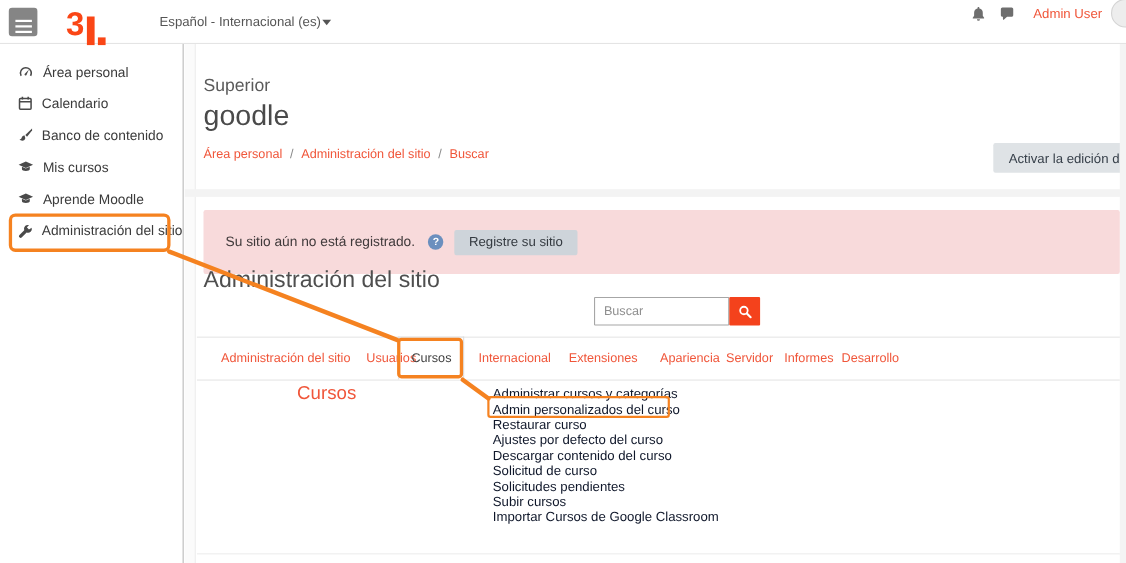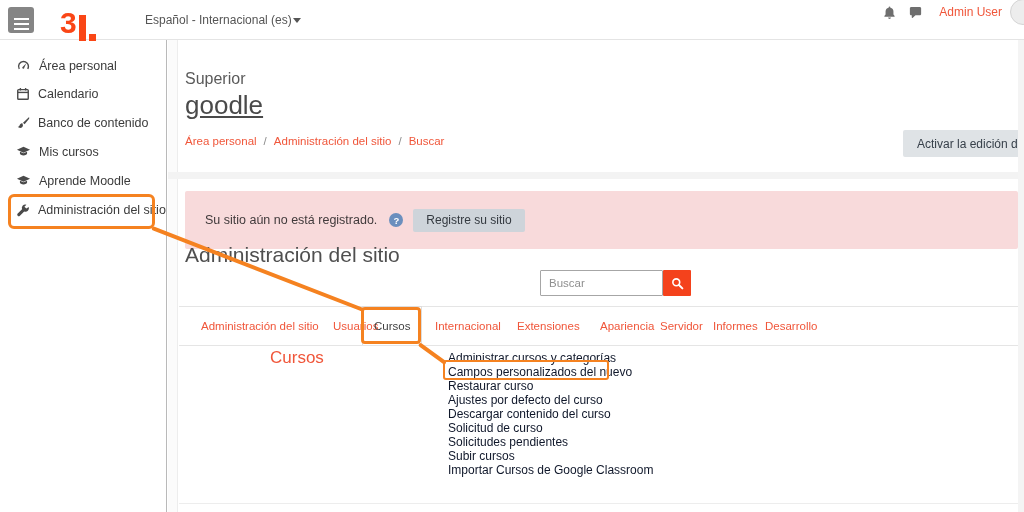--- a/index.html
+++ b/index.html
@@ -24,21 +24,21 @@
 
   
   .sidebar { position:absolute; left:0; top:40px; width:167px; height:472px; background:#fff; border-right:1px solid #b9b9b9; z-index:2; }
   .gutter { position:absolute; left:168px; top:40px; width:10px; height:472px; background:#fbfbfb; border-right:1px solid #ededed; }
   .side-item { position:absolute; left:16px; display:flex; align-items:center; gap:8px; font-size:12.5px; color:#3b3b3b; cursor:pointer; white-space:nowrap; }
   .side-item svg { flex:0 0 auto; }
 
   
   .main { position:absolute; left:179px; top:40px; width:839px; height:472px; background:#fff; }
   .h-category { position:absolute; left:185px; top:70px; font-size:16px; color:#5a5a5a; }
-  .h-title { position:absolute; left:185px; top:90px; font-size:26px; color:#4a4a4a;text-decoration:underline; }
+  .h-title { position:absolute; left:185px; top:90px; font-size:26px; color:#4a4a4a; }
   .breadcrumb { position:absolute; left:185px; top:135px; font-size:11.5px; display:flex; gap:7px; align-items:center; }
   .breadcrumb a { color:#f0563a; text-decoration:none; cursor:pointer; }
   .breadcrumb .sep { color:#8a8a8a; }
   .edit-btn { position:absolute; left:903px; top:130px; height:27px; background:#dfe3e6; border:none; color:#37404a; font-size:12px; padding:0 14px; white-space:nowrap; border-radius:2px; cursor:pointer; }
 
   .gap-strip { position:absolute; left:168px; top:172px; width:856px; height:7px; background:#f3f3f3; }
   .right-strip { position:absolute; left:1018px; top:40px; width:6px; height:472px; background:#f4f4f4; }
 
   .alert { position:absolute; left:185px; top:191px; width:833px; height:58px; background:#f8dadb; border-radius:2px; display:flex; align-items:center; padding-left:20px; }
   .alert-text { font-size:12.5px; color:#403a3b; }
@@ -193,21 +193,21 @@
   <span class="tab" style="left:435px">Internacional</span>
   <span class="tab" style="left:517px">Extensiones</span>
   <span class="tab" style="left:600px">Apariencia</span>
   <span class="tab" style="left:660px">Servidor</span>
   <span class="tab" style="left:713px">Informes</span>
   <span class="tab" style="left:765px">Desarrollo</span>
 
   <div class="cat-label">Cursos</div>
   <div class="links">
     <a>Administrar cursos y categorías</a>
-    <a>Campos personalizados del nuevo</a>
+    <a>Admin personalizados del curso</a>
     <a>Restaurar curso</a>
     <a>Ajustes por defecto del curso</a>
     <a>Descargar contenido del curso</a>
     <a>Solicitud de curso</a>
     <a>Solicitudes pendientes</a>
     <a>Subir cursos</a>
     <a>Importar Cursos de Google Classroom</a>
   </div>
   <div class="footer-line"></div>
 

